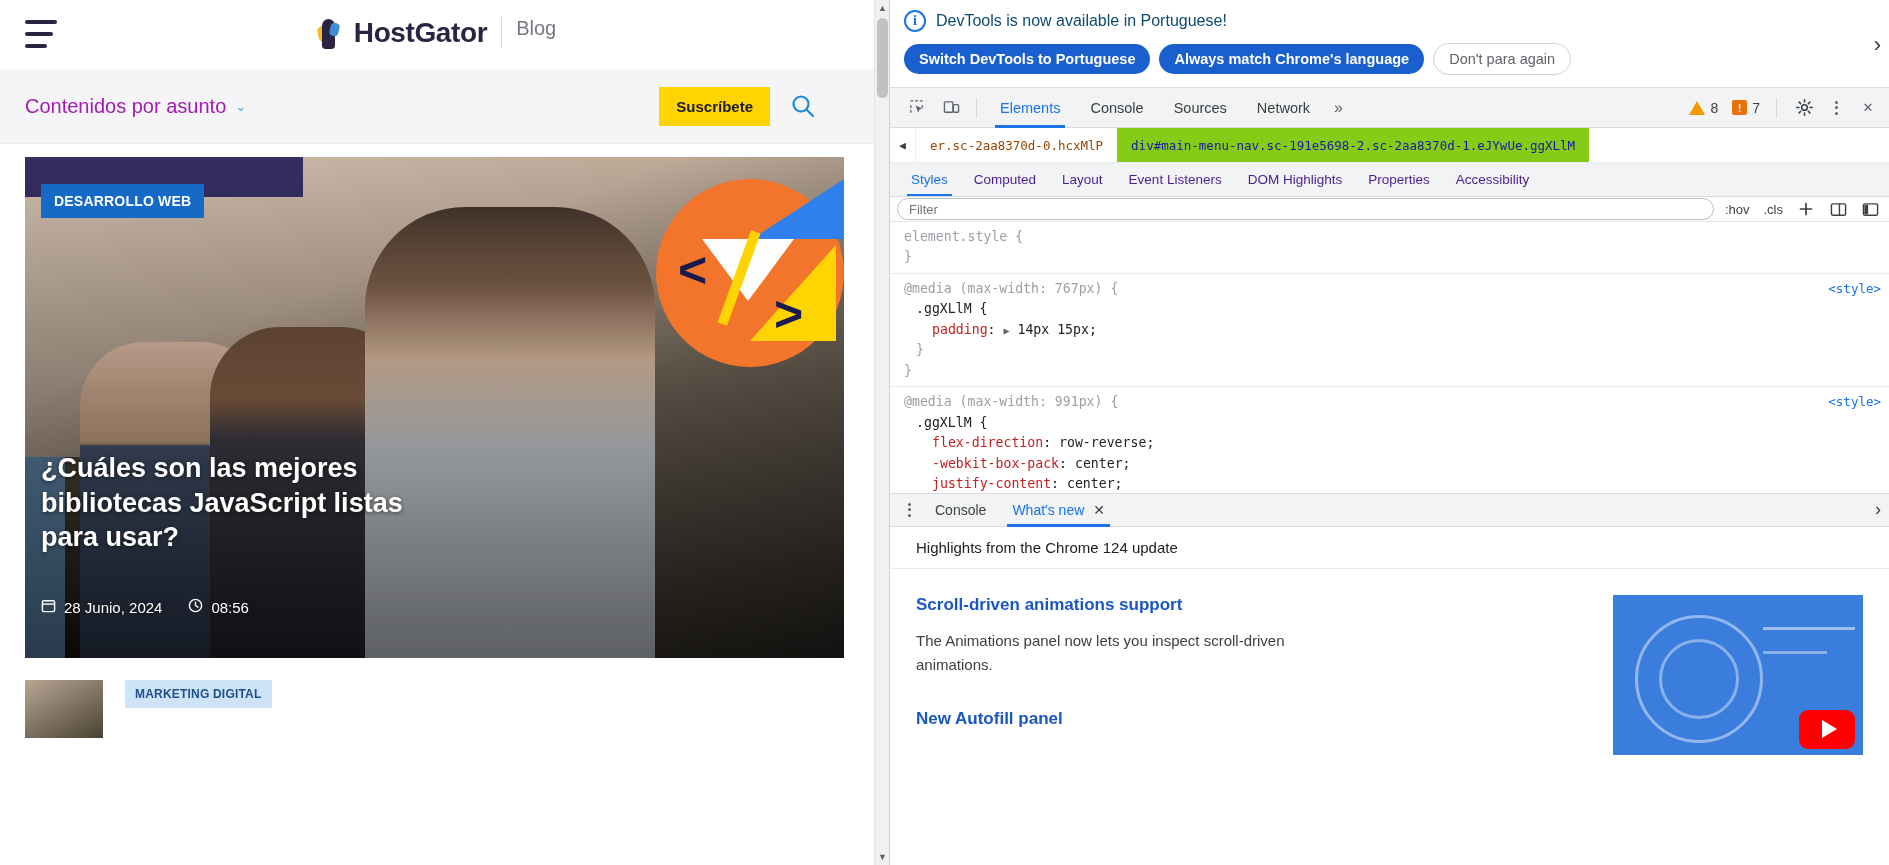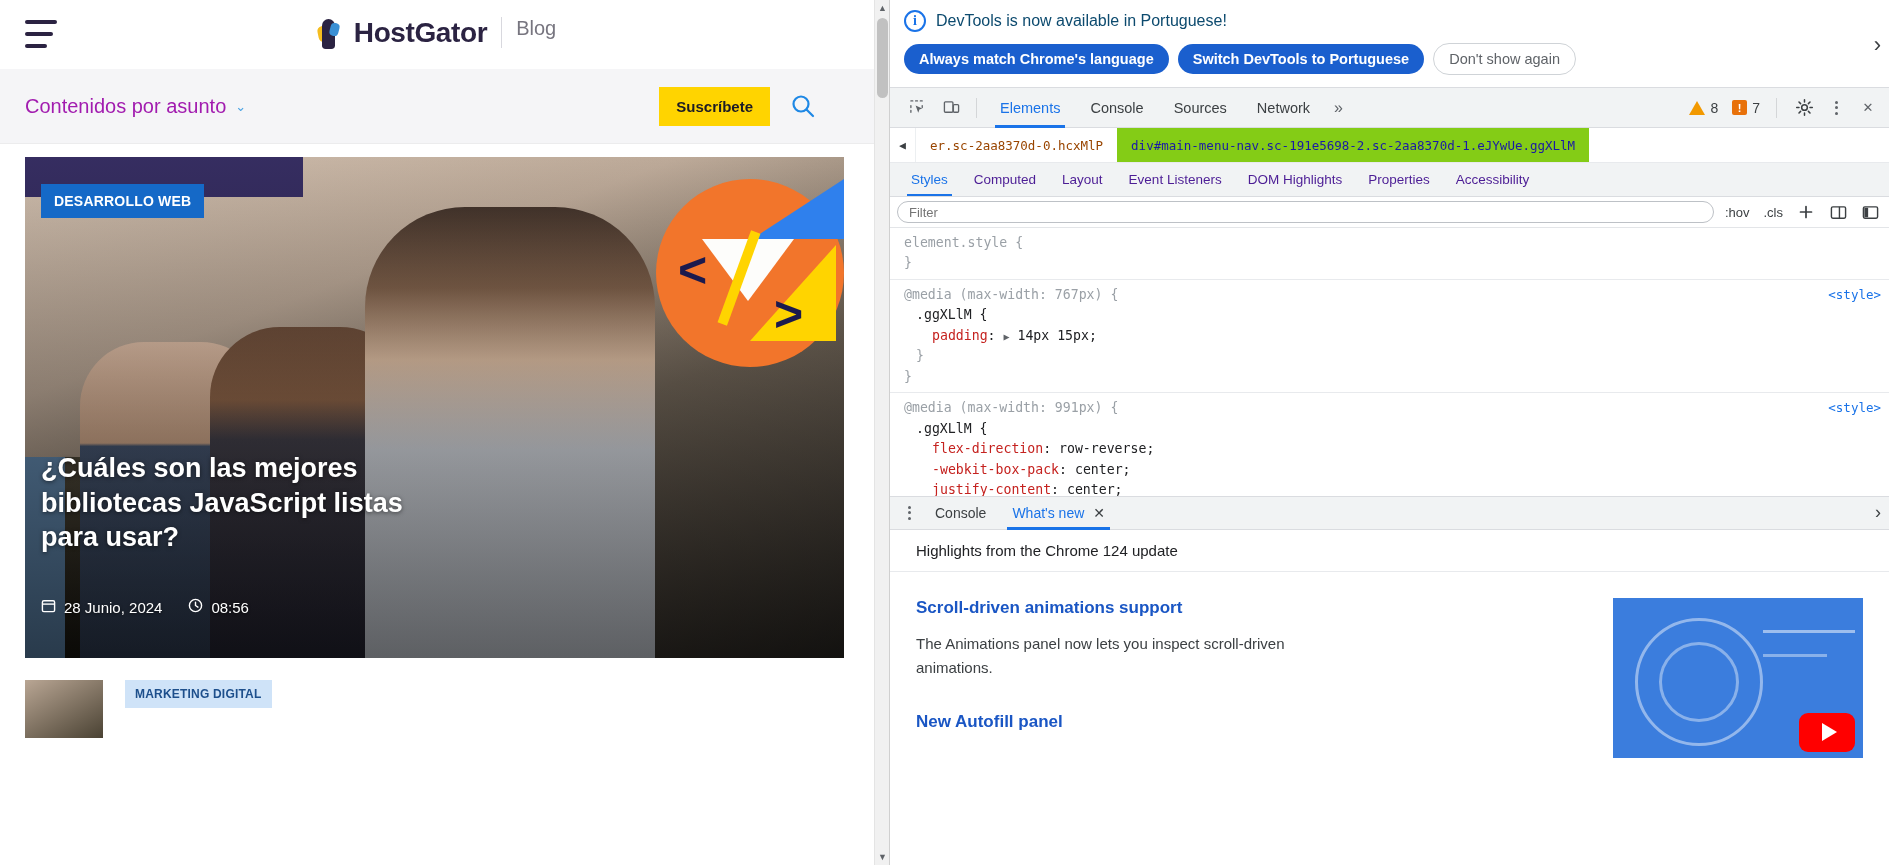--- a/index.html
+++ b/index.html
@@ -155,21 +155,21 @@
   .crumb .idpart { color: #1a1aa6; }
   .crumb .clspart { color: #994500; }
 
   .dt-styletabs { height: 34px; background: #f1f3f4; display: flex; align-items: center;
       border-bottom: 1px solid #dadce0; padding-left: 8px; overflow: hidden; }
   .st-tab { padding: 0 13px; height: 34px; display: flex; align-items: center; font-size: 13.5px;
       color: #4c1d95; cursor: pointer; position: relative; white-space: nowrap; }
   .st-tab.active { color: #1a73e8; }
   .st-tab.active::after { content: ""; position: absolute; left: 9px; right: 9px; bottom: 0; height: 3px; background: #1a73e8; }
 
-  .dt-filterbar { height: 31px; display: flex; align-items: center; gap: 8px; padding: 0 7px;
+  .dt-filterbar { height: 25px; display: flex; align-items: center; gap: 8px; padding: 0 7px;
       border-bottom: 1px solid #e3e5e8; background: #fff; }
   .filter-input { flex: 1; height: 22px; border: 1px solid #bdc1c6; border-radius: 11px;
       padding: 0 11px; font-size: 13px; color: #5f6368; background: #fff; outline: none;
       font-family: "Liberation Sans", sans-serif; }
   .fb-txt { font-size: 13px; color: #3c4043; cursor: pointer; padding: 0 3px; }
   .fb-ic { width: 24px; height: 24px; display: flex; align-items: center; justify-content: center;
       cursor: pointer; color: #5f6368; }
 
   .dt-styles { flex: 1; overflow: hidden; background: #fff;
       font-family: "DejaVu Sans Mono", monospace; font-size: 13.2px; line-height: 1.55; }
@@ -313,23 +313,23 @@
   </div>
 
   <div class="devtools">
 
     <div class="dt-banner">
       <div class="dt-banner-row">
         <span class="info-ic">i</span>
         <span class="dt-banner-text">DevTools is now available in Portuguese!</span>
       </div>
       <div class="dt-banner-btns">
+        <button class="pill primary">Switch DevTools to Portuguese</button>
         <button class="pill primary">Always match Chrome's language</button>
-        <button class="pill primary">Switch DevTools to Portuguese</button>
-        <button class="pill ghost">Don't show again</button>
+        <button class="pill ghost">Don't para again</button>
       </div>
       <span class="banner-next">›</span>
     </div>
 
     <div class="dt-tabbar">
       <span class="dt-iconbtn">
         <svg width="17" height="17" viewBox="0 0 18 18" fill="none">
           <path d="M2 2h3M7 2h3M12 2h2v2M2 7v3M14 7v3M2 12v2h2" stroke="#5f6368" stroke-width="1.4" stroke-linecap="round" stroke-dasharray="2 2"></path>
           <path d="M7 7l7 3-3 1.2L9.8 14.5z" fill="#5f6368"></path>
         </svg>

